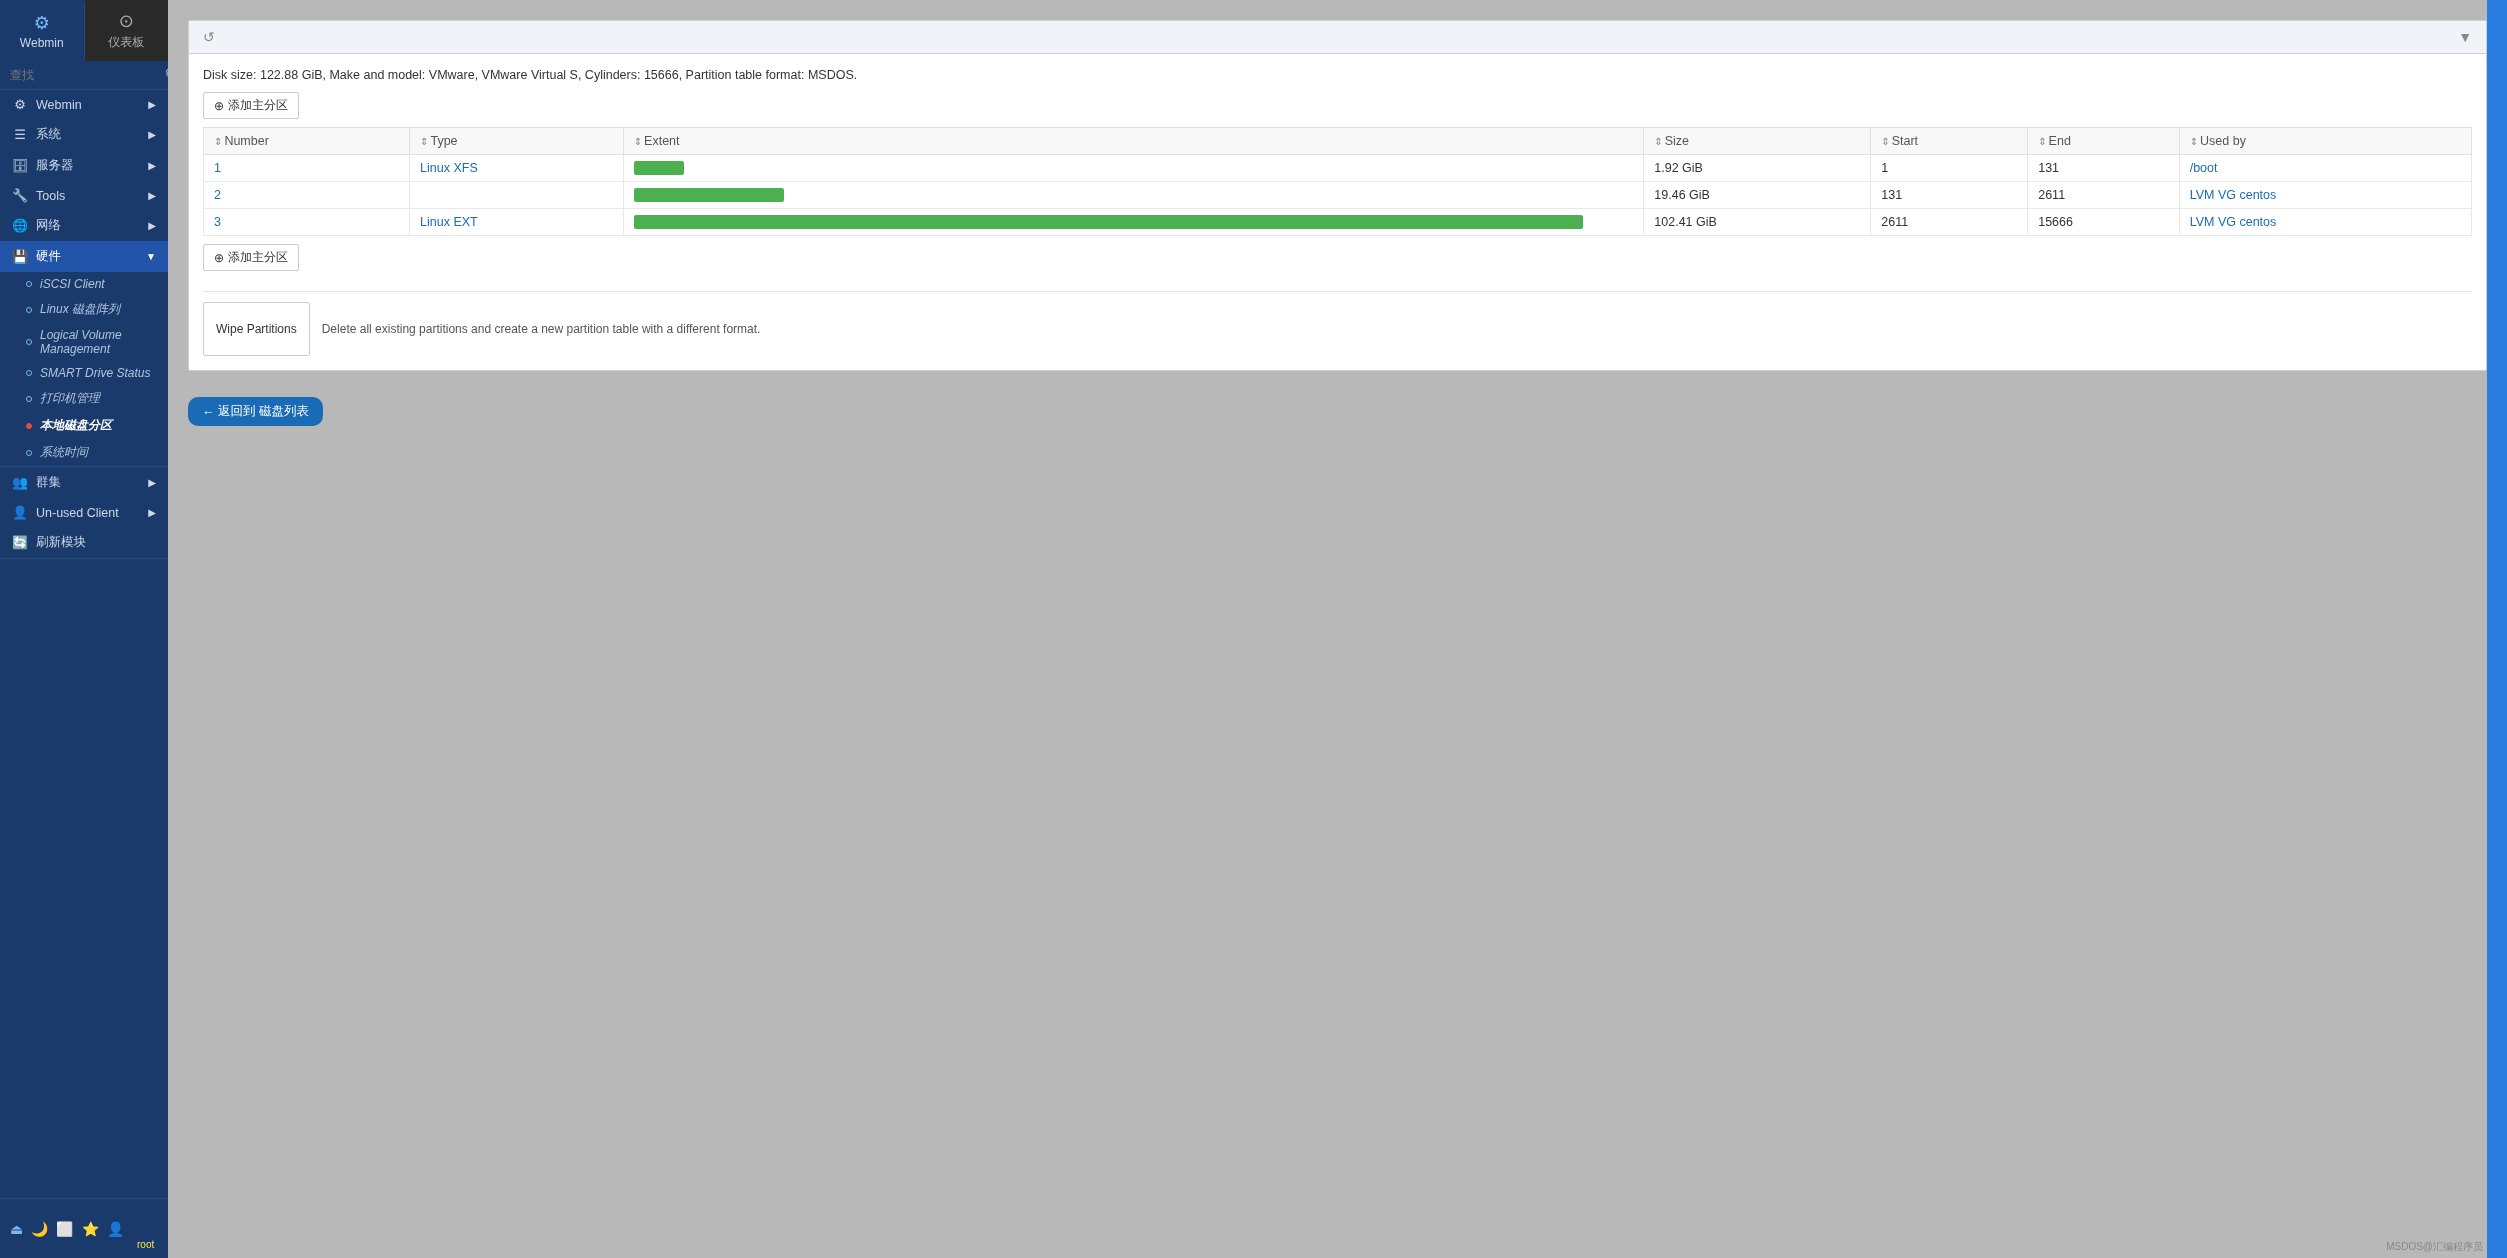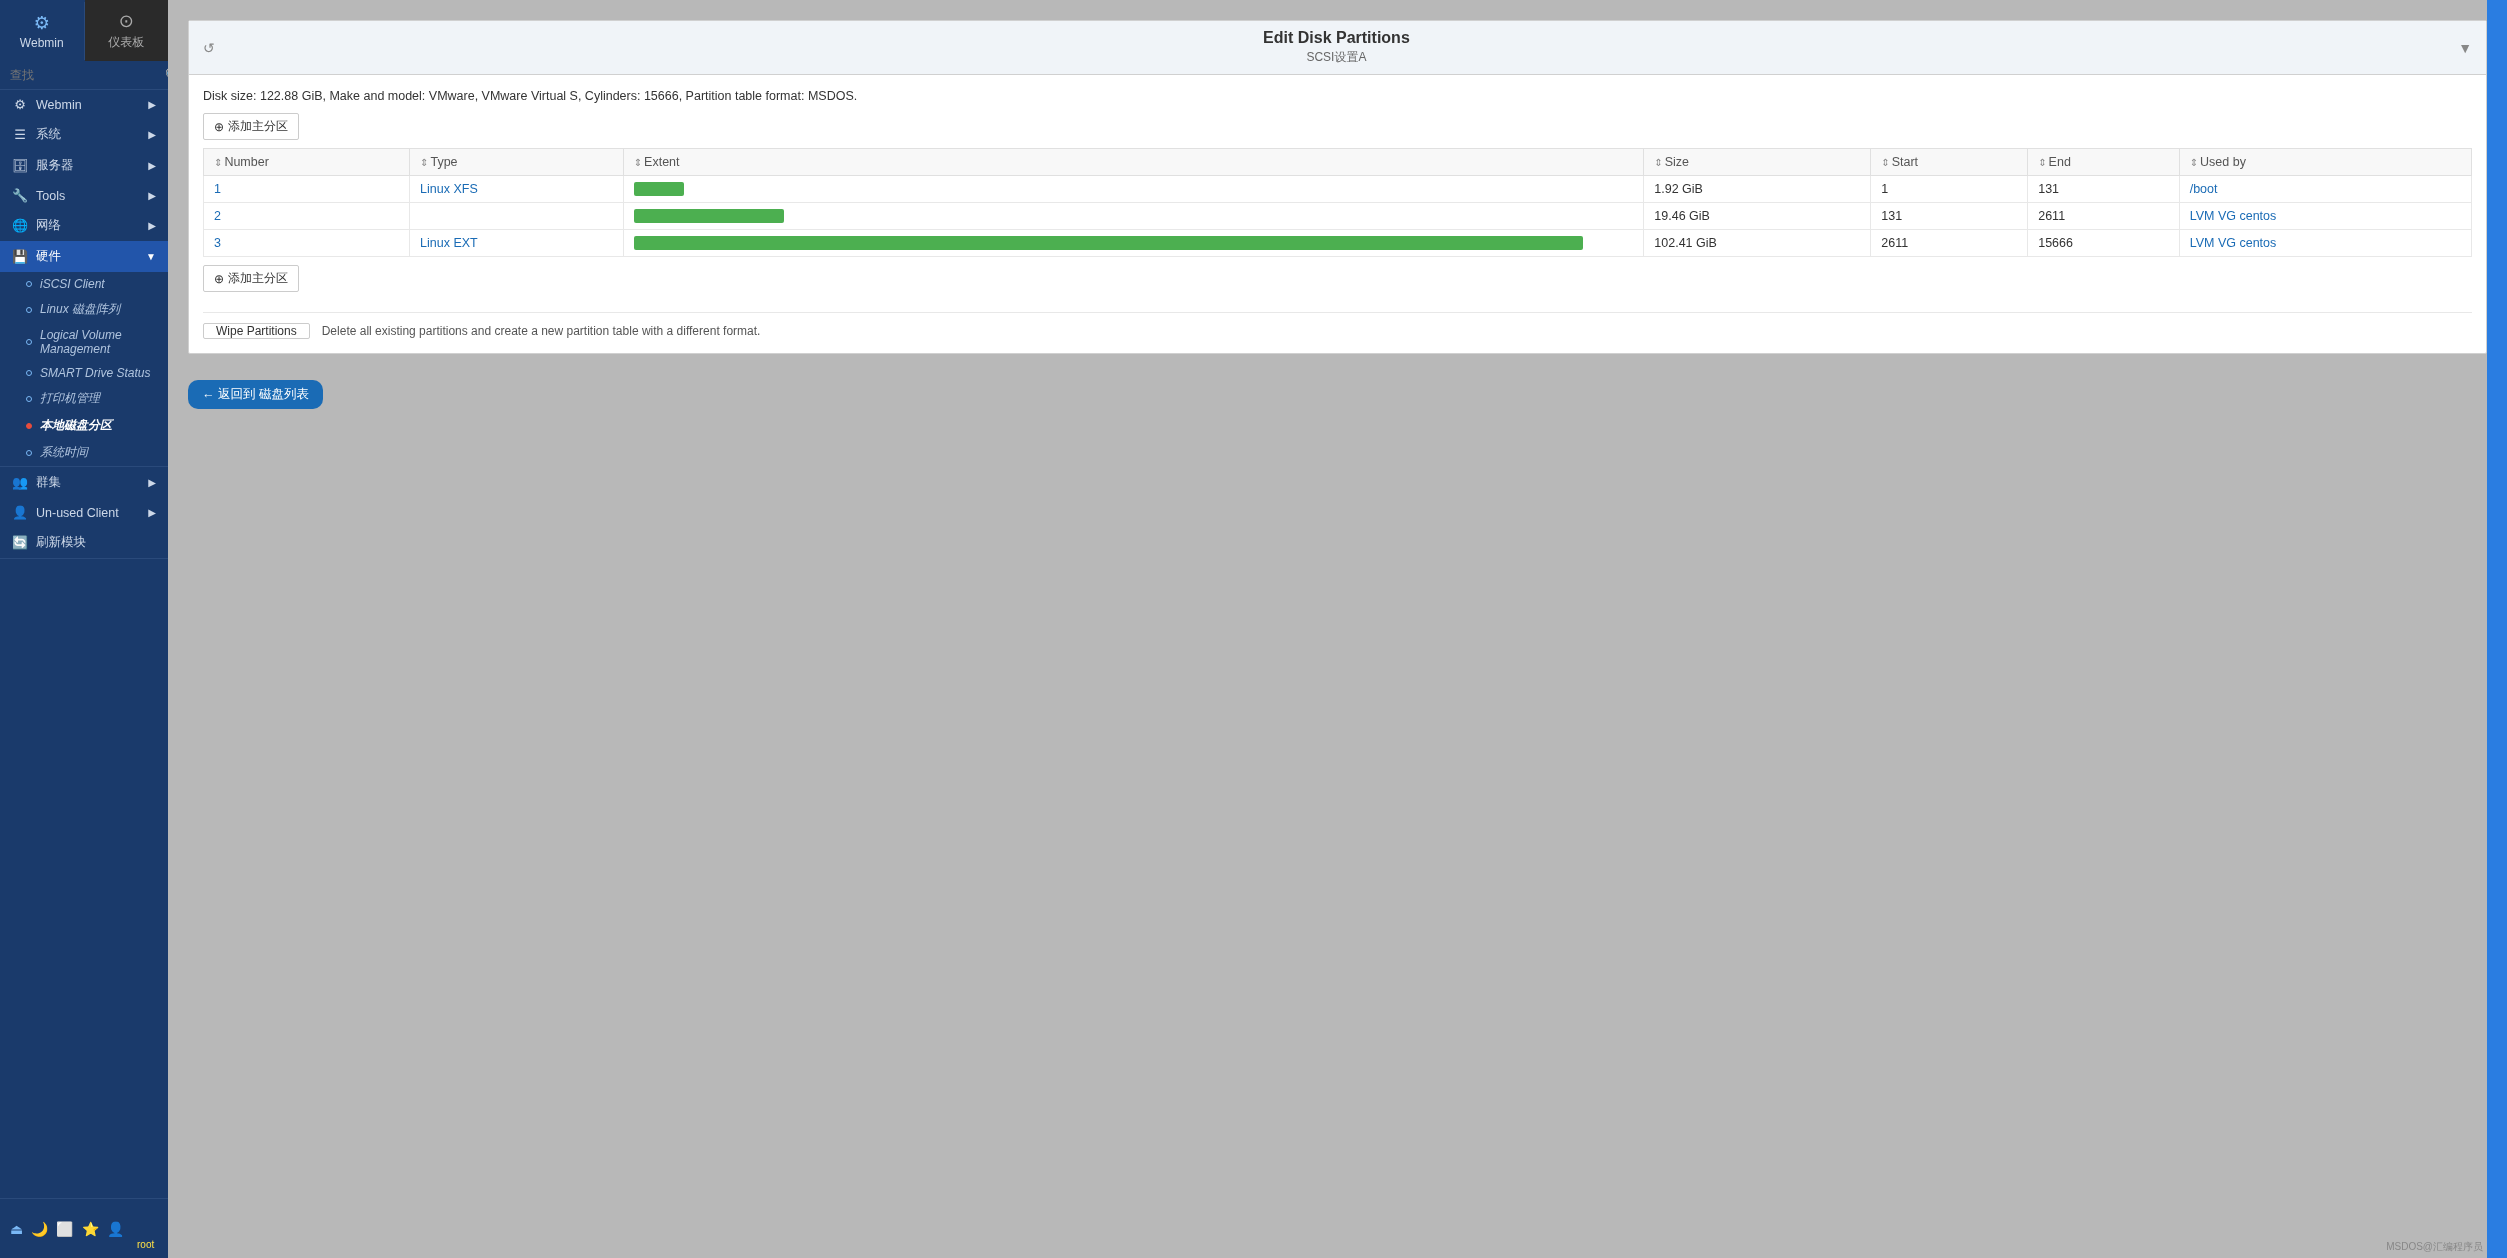--- a/index.html
+++ b/index.html
@@ -187,21 +187,21 @@
       align-items: center;
       gap: 12px;
       margin-top: 12px;
       padding-top: 10px;
       border-top: 1px solid #e8e8e8;
     }
     .btn-wipe {
       background: #fff;
       border: 1px solid #ccc;
       color: #333;
-      padding: 0 12px;
+      padding: 19px 12px;
       font-size: 12px;
       cursor: pointer;
       border-radius: 2px;
       white-space: nowrap;
     }
     .wipe-desc { font-size: 12px; color: #555; }
 
     
     .back-section { margin-top: 10px; }
     .btn-back {
@@ -348,24 +348,20 @@
     <span class="username">root</span>
     <span style="width:8px;height:8px;background:red;border-radius:50%;display:inline-block;"></span>
   </div>
 </div>
 
 <div id="main">
   <div class="panel">
 
     <div class="panel-header">
       <span class="panel-header-icon">↺</span>
-      <div class="panel-header-title">
-        <span class="main-title">Edit Disk Partitions</span>
-        <span class="sub-title">SCSI设置A</span>
-      </div>
       <span class="panel-header-icon">▼</span>
     </div>
 
     <div class="panel-body">
       <div class="disk-info">Disk size: 122.88 GiB, Make and model: VMware, VMware Virtual S, Cylinders: 15666, Partition table format: MSDOS.</div>
 
       <button class="btn-add">
         <span>⊕</span>
         <span>添加主分区</span>
       </button>

